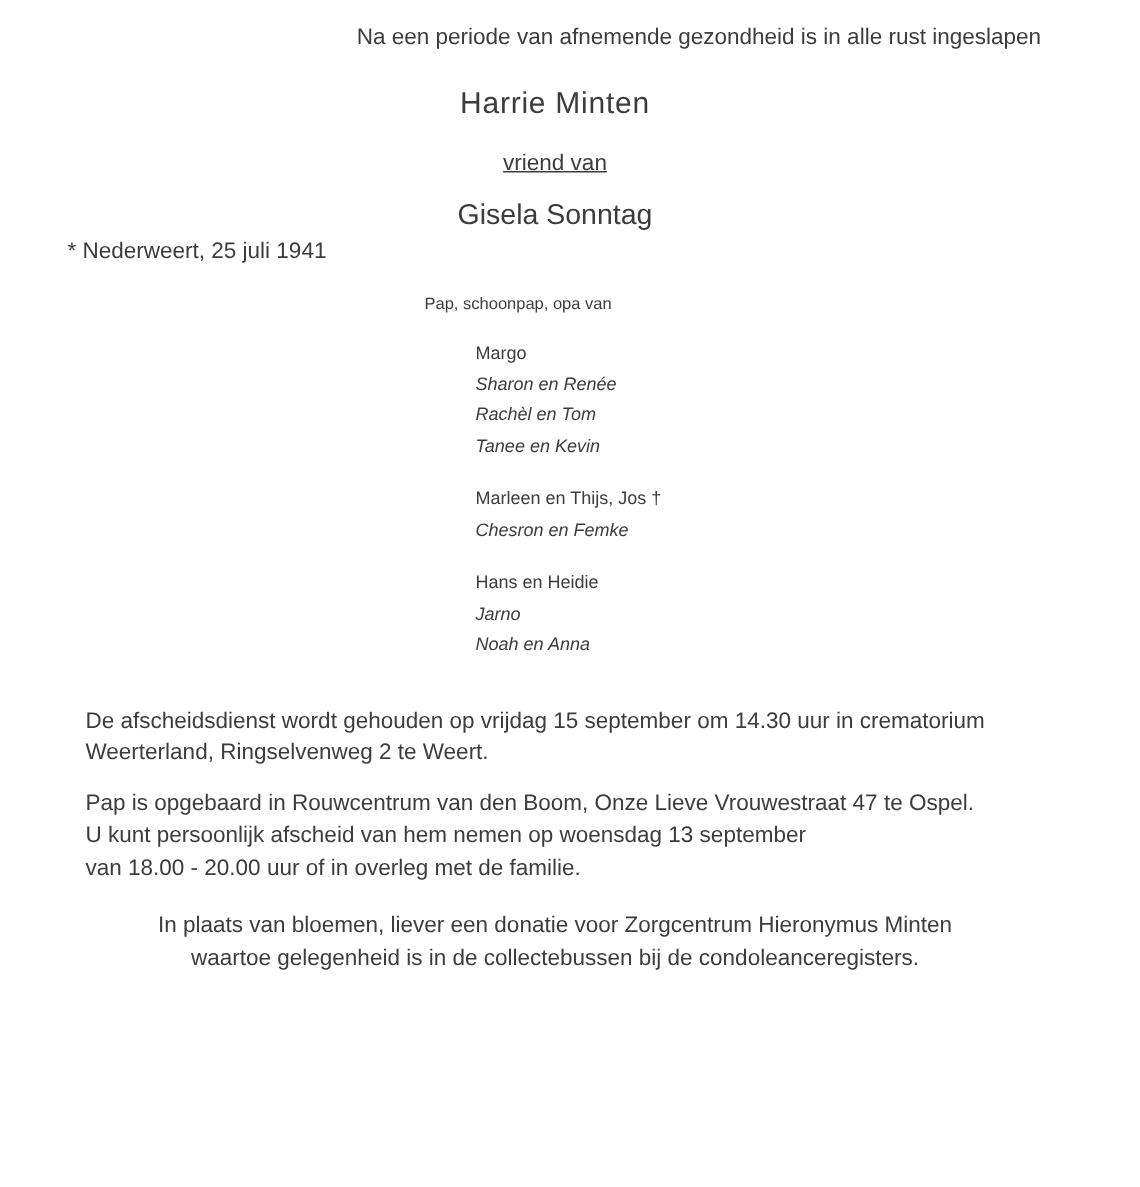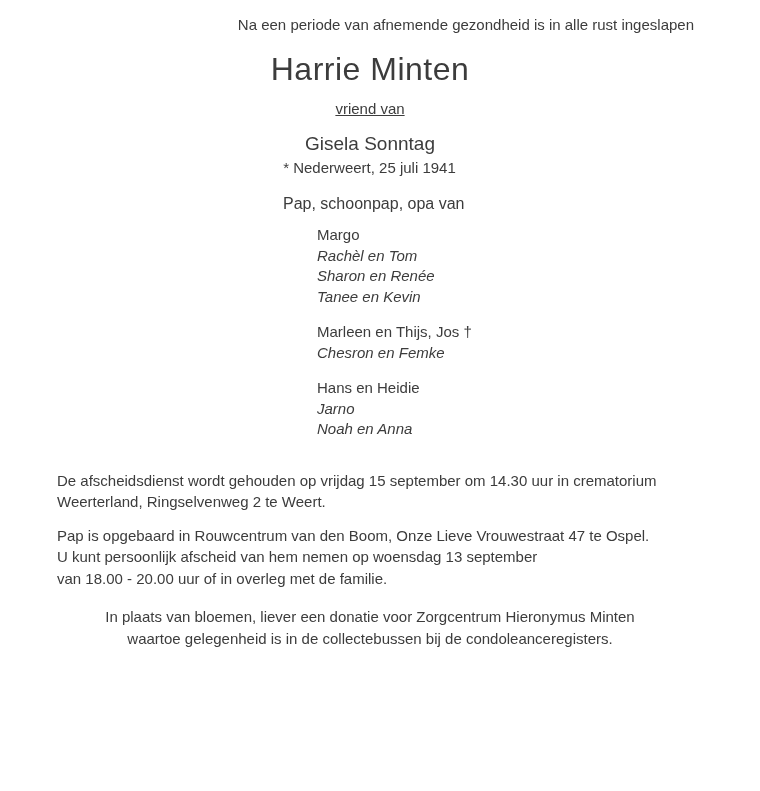--- a/index.html
+++ b/index.html
@@ -15,21 +15,21 @@
   .content { padding: 0 66px 0 46px; }
 
   .intro {
     margin: 14px 0 0 0;
     font-size: 15px;
     line-height: 21px;
     text-align: right;
   }
   .name {
     margin: 17px 0 0 0;
-    font-size: 32px;
+    font-size: 20px;
     line-height: 34px;
     font-weight: 400;
     text-align: center;
     letter-spacing: 0.5px;
   }
   .relation {
     margin: 12px 0 0 0;
     font-size: 15px;
     line-height: 21px;
     text-align: center;
@@ -37,37 +37,37 @@
   }
   .partner {
     margin: 12px 0 0 0;
     font-size: 19px;
     line-height: 26px;
     text-align: center;
   }
   .dates {
     margin: 0 0 0 -1px;
     display: flex;
-    justify-content: center;
+    justify-content: flex-start;
     font-size: 15px;
     line-height: 21px;
   }
   .family-intro {
     margin: 15px 0 0 0;
     padding-left: 237px;
-    font-size: 16px;
+    font-size: 11px;
     line-height: 21px;
   }
   .family-group {
     margin-top: 15px;
     padding-left: 271px;
   }
   .family-group.first { margin-top: 11px; }
   .fline {
-    font-size: 15px;
+    font-size: 12px;
     line-height: 20.5px;
   }
   .italic { font-style: italic; }
   .correspondence {
     margin-top: 23px;
     padding-left: 13px;
     font-size: 15px;
     line-height: 20.5px;
   }
   .para {
@@ -99,22 +99,22 @@
     <p class="partner">Gisela Sonntag</p>
 
     <div class="dates">
       <span>* Nederweert, 25 juli 1941</span>
     </div>
 
     <p class="family-intro">Pap, schoonpap, opa van</p>
 
     <div class="family-group first">
       <div class="fline">Margo</div>
+      <div class="fline italic">Sharon en Renée</div>
       <div class="fline italic">Rachèl en Tom</div>
-      <div class="fline italic">Sharon en Renée</div>
       <div class="fline italic">Tanee en Kevin</div>
     </div>
 
     <div class="family-group">
       <div class="fline">Marleen en Thijs, Jos †</div>
       <div class="fline italic">Chesron en Femke</div>
     </div>
 
     <div class="family-group">
       <div class="fline">Hans en Heidie</div>

